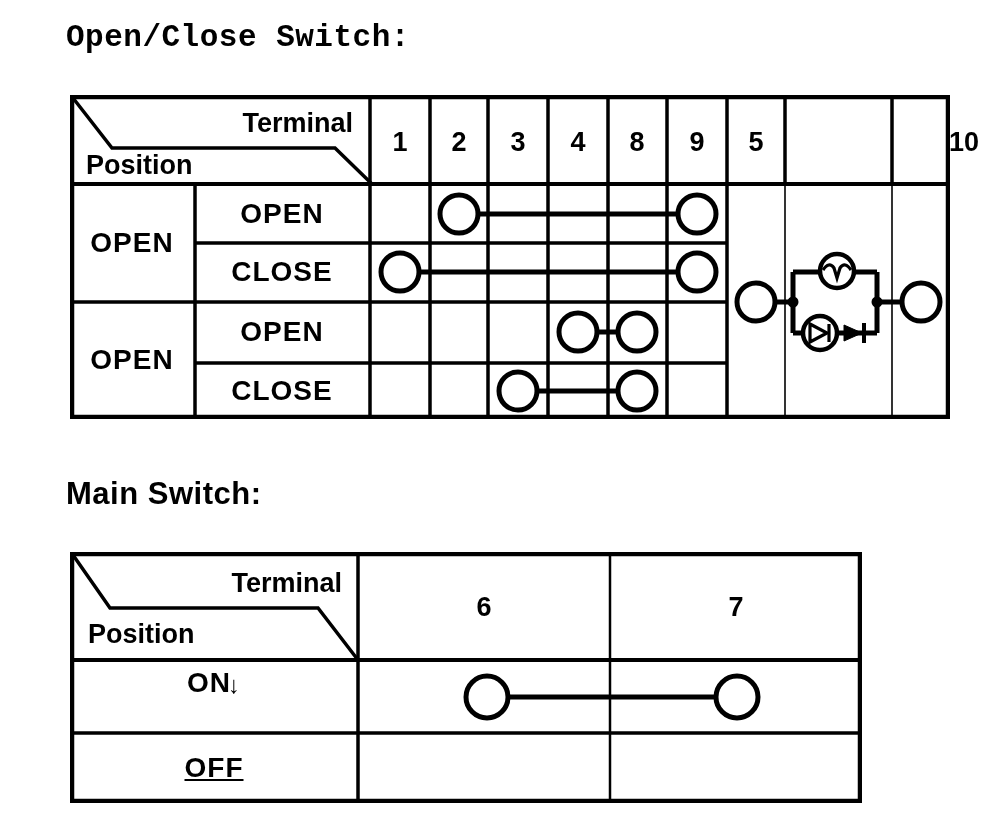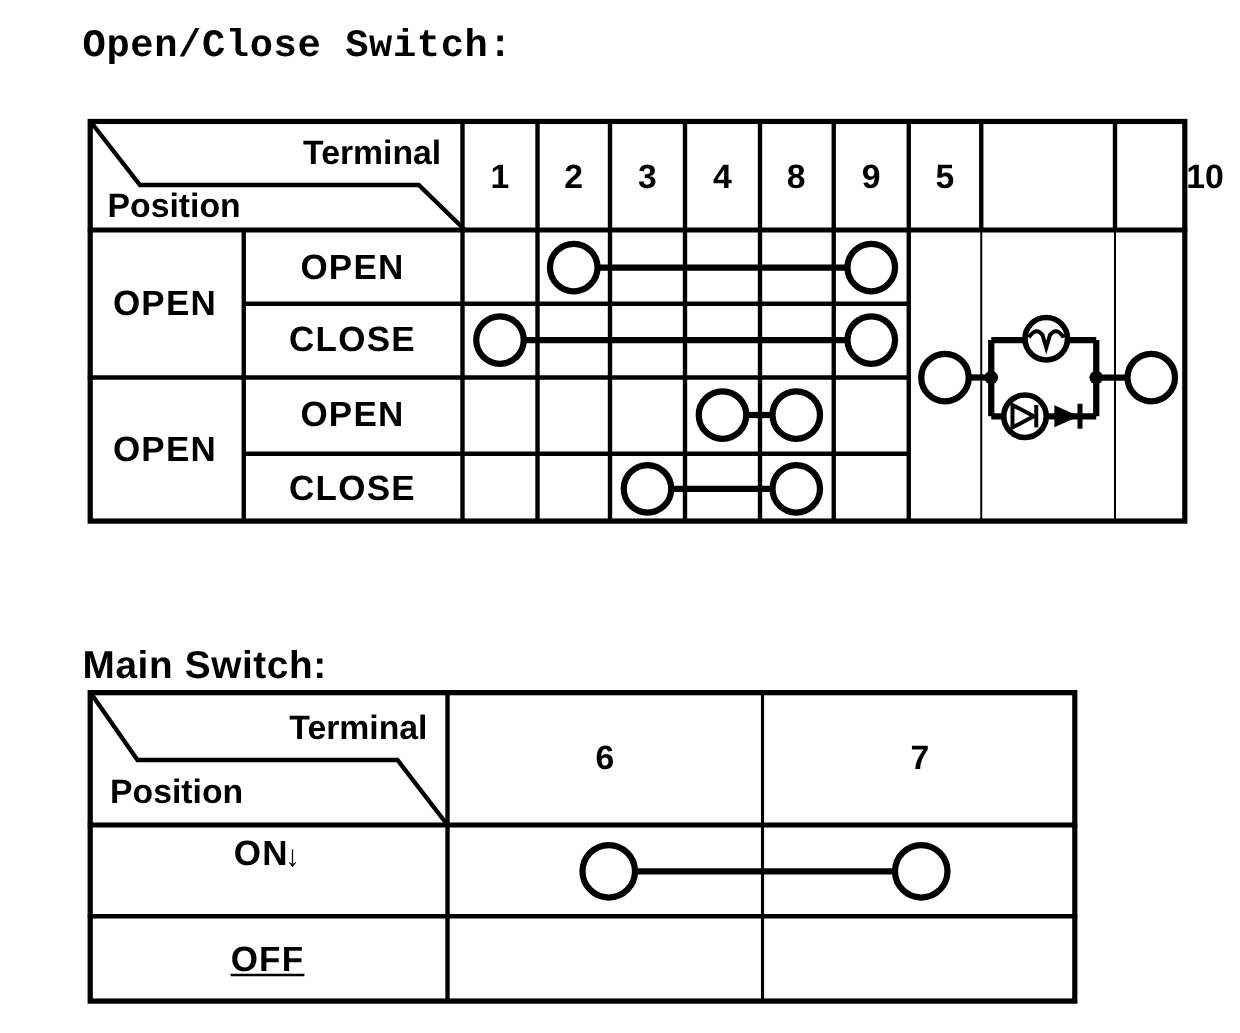--- a/index.html
+++ b/index.html
@@ -29,21 +29,21 @@
   }
   .f27{font-size:27px;}
   .f28{font-size:28px;letter-spacing:1px;}
   .arrow{font-size:24px;margin-left:-3px;position:relative;top:1px;}
 </style>
 </head>
 <body>
 
 <div class="title" style="left:66px;top:20px;font-family:Liberation Mono, monospace;">Open/Close Switch:</div>
 
-<div class="title" style="left:66px;top:476px;margin-top:38px;">Main Switch:</div>
+<div class="title" style="left:66px;top:476px;">Main Switch:</div>
 
 <div class="tbl" style="left:70px;top:95px;width:880px;height:324px;">
 
   <svg width="880" height="324" viewBox="0 0 880 324">
 
     <rect x="2" y="2" width="876" height="320" fill="none" stroke="#000" stroke-width="4.5"></rect>
 
     <line x1="0" y1="89" x2="880" y2="89" stroke="#000" stroke-width="4"></line>
 
     <g stroke="#000" stroke-width="3.5">

